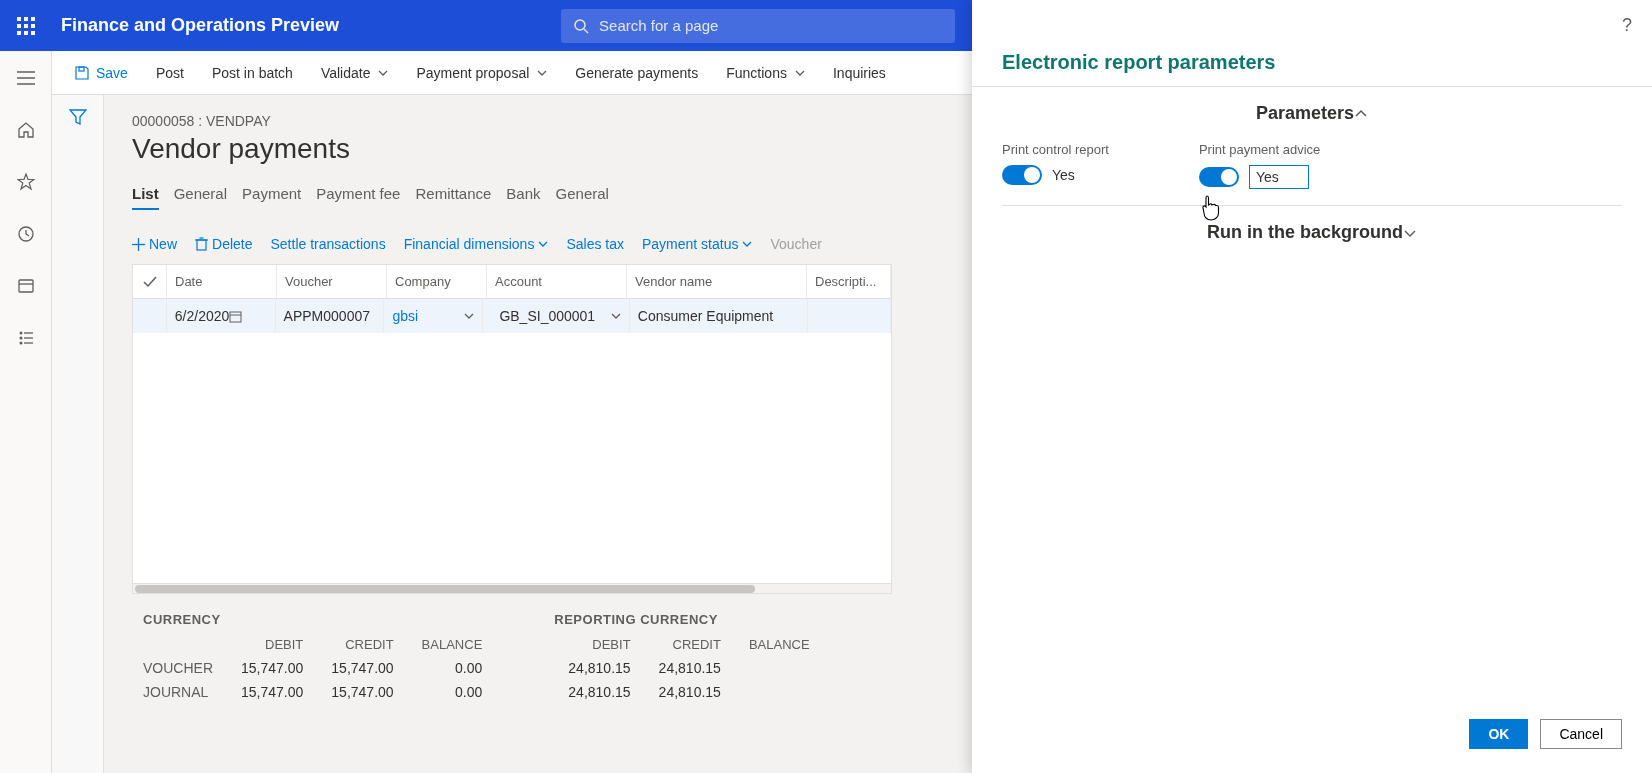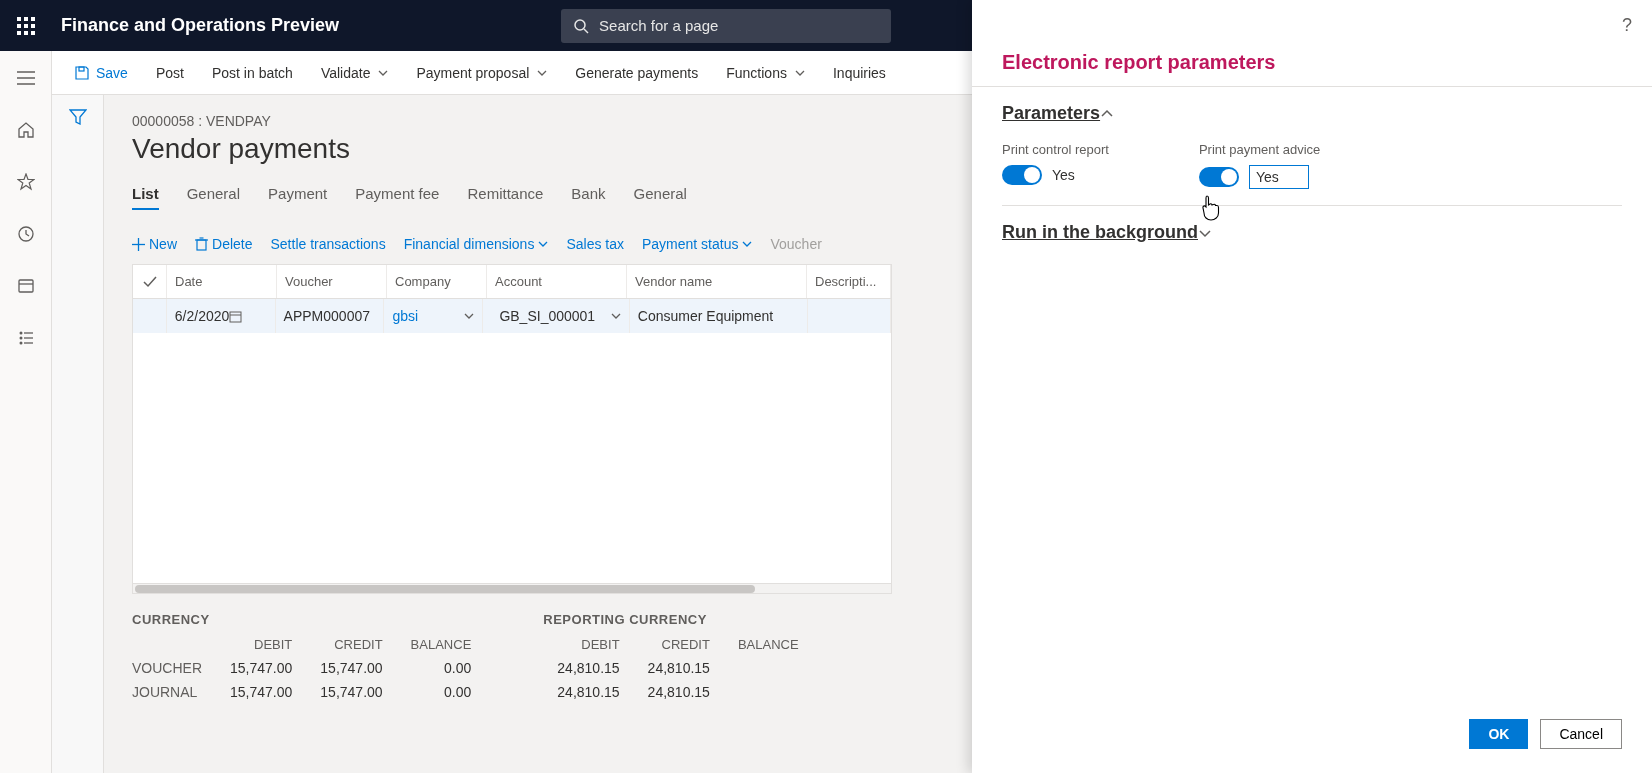--- a/index.html
+++ b/index.html
@@ -1,43 +1,43 @@
 <!DOCTYPE html>
 <html><head>
 <meta charset="utf-8">
 <style>
 * { box-sizing: border-box; margin: 0; padding: 0; font-family: "Segoe UI", Tahoma, sans-serif; }
 html, body { width: 1652px; height: 773px; overflow: hidden; background: #fff; color: #323130; }
 
 
-.topbar { height: 51px; background: #0f172a; display: flex; align-items: center; color: #fff; }
+.topbar { height: 51px; background: #1d4ed8; display: flex; align-items: center; color: #fff; }
 .waffle { width: 51px; height: 51px; display: flex; align-items: center; justify-content: center; cursor: pointer; }
 .waffle svg { fill: #fff; }
 .app-title { font-size: 18px; font-weight: 600; margin-left: 10px; }
-.search-pill { margin-left: 222px; width: 330px; height: 34px; background: rgba(255,255,255,.18); border-radius: 3px; display: flex; align-items: center; padding: 0 12px; color: #e6e6e6; }
+.search-pill { margin-left: 222px; width: 394px; height: 34px; background: rgba(255,255,255,.18); border-radius: 3px; display: flex; align-items: center; padding: 0 12px; color: #e6e6e6; }
 .search-pill span.ph { margin-left: 10px; font-size: 15px; }
 
 
 .actionbar { height: 44px; border-bottom: 1px solid #e1dfdd; display: flex; align-items: center; padding-left: 8px; }
 .action { height:44px; display:flex; align-items:center; padding: 0 14px; font-size:14px; color:#323130; cursor:pointer; gap:6px; }
 .action .chev { margin-left: 2px; }
 
 
 .leftrail { position:absolute; top:51px; left:0; width:52px; height:calc(773px - 51px); background:#faf9f8; border-right:1px solid #e1dfdd; display:flex; flex-direction:column; align-items:center; padding-top:8px; gap:14px; }
 .rail-item { width:52px; height:38px; display:flex; align-items:center; justify-content:center; cursor:pointer; color:#605e5c; }
 
 
 .filtercol { position:absolute; top:95px; left:52px; width:52px; height:calc(773px - 95px); background:#f8f8f8; border-right:1px solid #e1dfdd; display:flex; justify-content:center; padding-top:14px; }
 
 
 .main { position:absolute; top:95px; left:104px; right:0; bottom:0; background:#f3f2f1; padding:18px 0 0 28px; }
 .breadcrumb { font-size:14px; color:#605e5c; }
 .page-title { font-size:28px; font-weight:400; color:#323130; margin-top:4px; }
 
-.tabs { margin-top:20px; display:flex; gap:28px; font-size:15px; }
+.tabs { margin-top:20px; display:flex; gap:15px; font-size:15px; }
 .tab { color:#605e5c; cursor:pointer; padding-bottom:6px; }
 .tab.active { color:#323130; font-weight:600; border-bottom:2px solid #0078d4; }
 
 .gridbar { margin-top:26px; display:flex; align-items:center; gap:18px; font-size:14px; }
 .gridbar .cmd { color:#0078d4; cursor:pointer; display:flex; align-items:center; gap:4px; }
 .gridbar .cmd.muted { color:#a19f9d; }
 
 
 .grid { margin-top:12px; border:1px solid #e1dfdd; background:#fff; width: 760px; }
 .grid-head { display:flex; border-bottom:1px solid #e1dfdd; background:#fff; }
@@ -56,37 +56,37 @@
 .gc.voucher { width:110px; }
 .gc.company { width:100px; color:#0078d4; display:flex; align-items:center; justify-content:space-between; }
 .gc.account { width:140px; display:flex; align-items:center; justify-content:space-between;margin-left:8px; }
 .gc.vendor { width:180px; }
 .gc.desc { width:84px; }
 .grid-empty { height:250px; }
 .grid-scroll { height:10px; background:#f3f2f1; border-top:1px solid #e1dfdd; }
 .grid-scroll .thumb { height:8px; margin:1px 0 0 2px; width:620px; background:#c8c6c4; border-radius:4px; }
 
 
-.totals { margin-top:18px; display:flex; gap:58px; font-size:13px; }
+.totals { margin-top:18px; display:flex; gap:58px; font-size:13px;margin-left:11px; }
 .tot-block { }
 .tot-caption { font-weight:600; color:#605e5c; letter-spacing:.5px; }
 .tot-table { margin-top:6px; border-collapse:collapse; }
 .tot-table th { font-weight:400; color:#605e5c; text-align:right; padding:4px 14px; font-size:13px; }
 .tot-table td { text-align:right; padding:4px 14px; font-size:14px; }
 .tot-table td.rowlbl { text-align:left; color:#605e5c; padding-left:0; }
 
 
 .flyout { position:absolute; top:0; right:0; width:680px; height:773px; background:#fff; box-shadow:-4px 0 12px rgba(0,0,0,.15); display:flex; flex-direction:column; }
 .flyout-head { height:51px; display:flex; align-items:center; justify-content:flex-end; padding:0 20px; color:#605e5c; }
 .flyout-head .help { cursor:pointer; font-size:18px; }
-.flyout-title { font-size:20px; font-weight:600; padding:0 30px 12px; color:#be185d; border-bottom:1px solid #e1dfdd; }
+.flyout-title { font-size:20px; font-weight:600; padding:0 30px 12px; color:#0f766e; border-bottom:1px solid #e1dfdd; }
 .fly-body { padding:0 30px; flex:1; overflow:auto; }
 
 .section { border-bottom:1px solid #e1dfdd; padding:16px 0; }
-.section-head { display:flex; justify-content:flex-start; align-items:center; cursor:pointer;text-decoration:underline; }
+.section-head { display:flex; justify-content:center; align-items:center; cursor:pointer; }
 .section-title { font-size:18px; font-weight:600; color:#323130; }
 .section-body { margin-top:18px; display:flex; gap:90px; }
 
 .fieldset { display:flex; flex-direction:column; gap:8px; }
 .field-label { font-size:13px; color:#605e5c; }
 .toggle-row { display:flex; align-items:center; gap:10px; }
 
 
 .toggle { position:relative; width:40px; height:20px; background:#0078d4; border-radius:10px; cursor:pointer; }
 .toggle .knob { position:absolute; top:2px; right:2px; width:16px; height:16px; background:#fff; border-radius:50%; }

